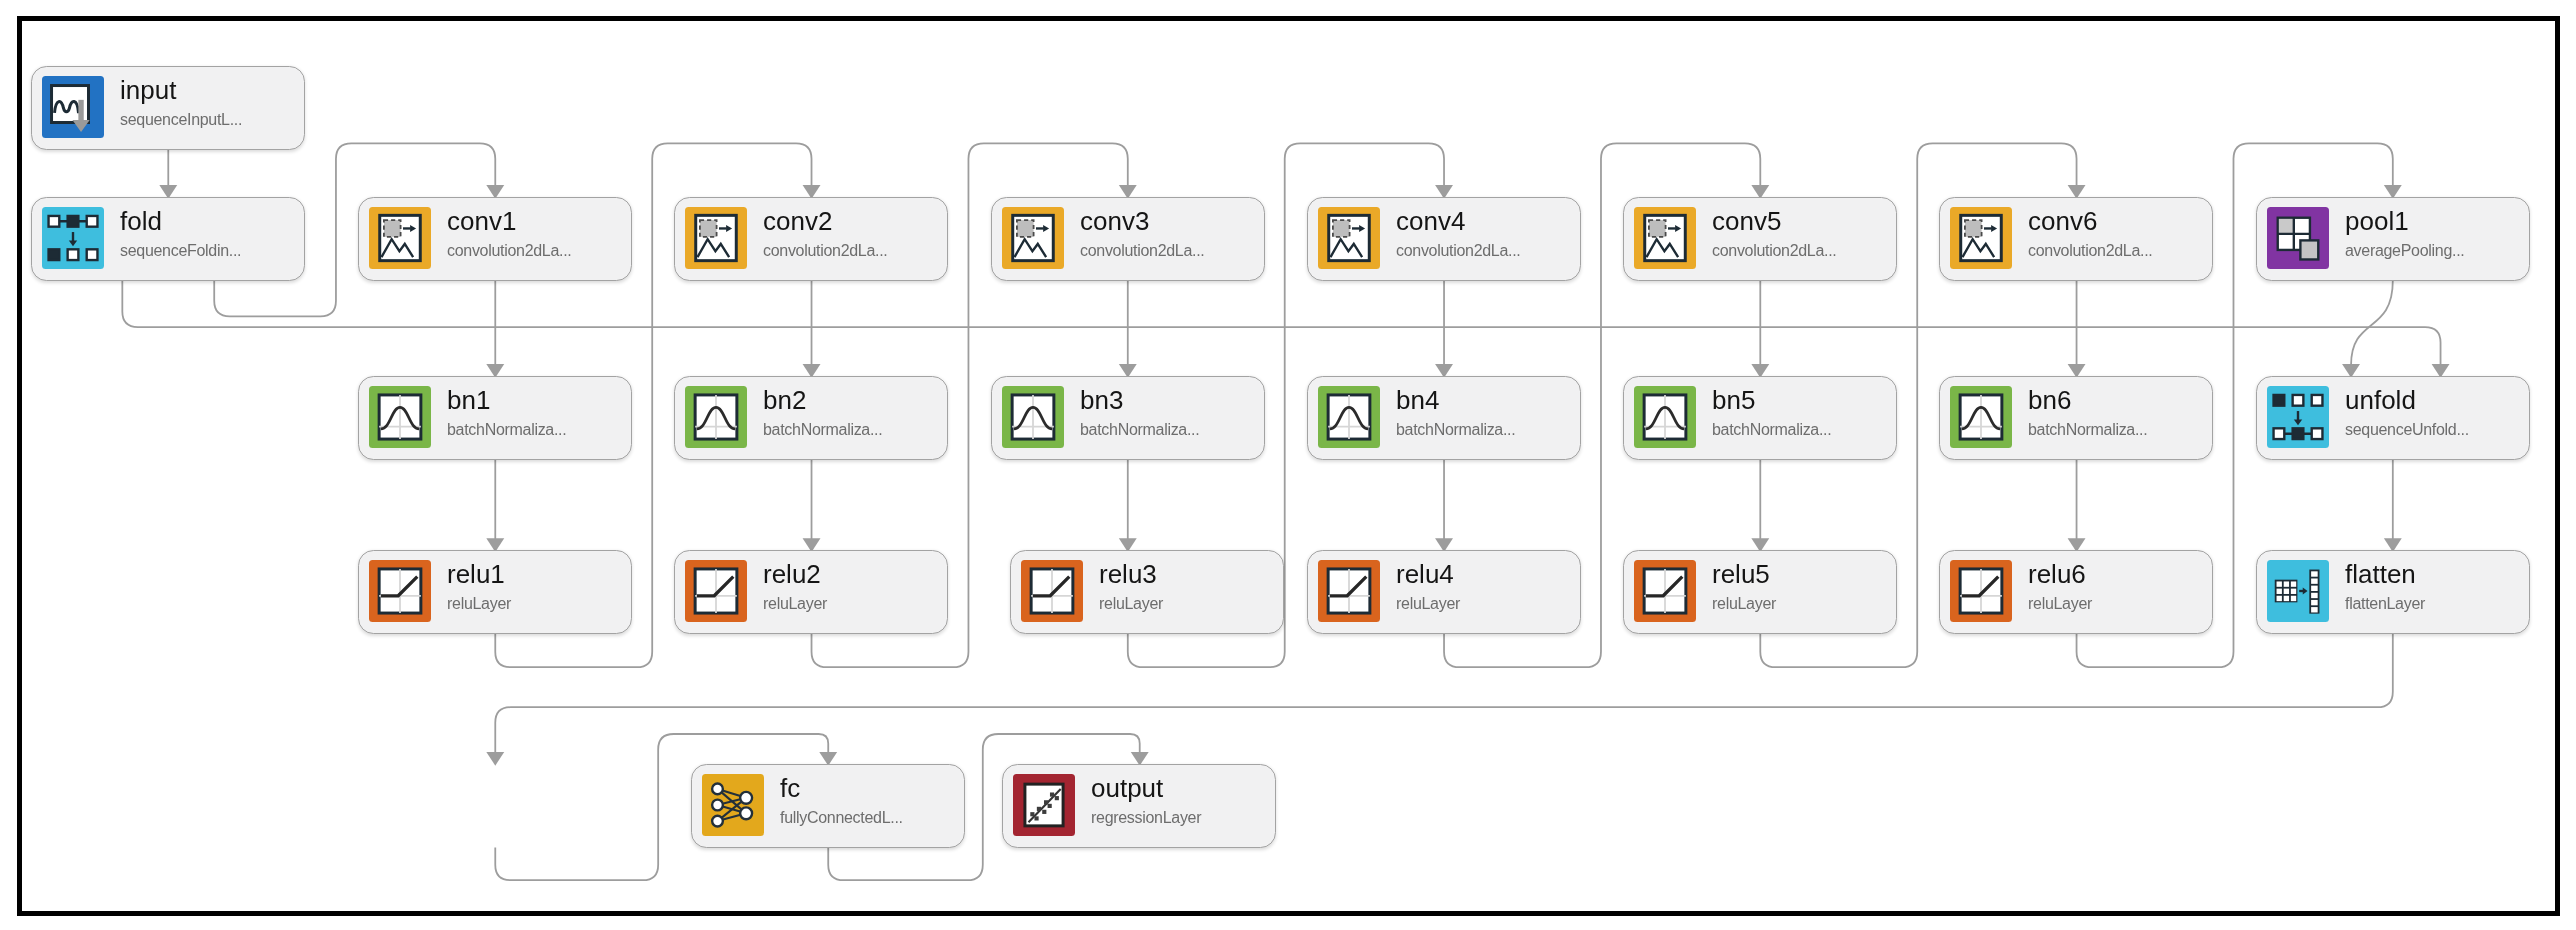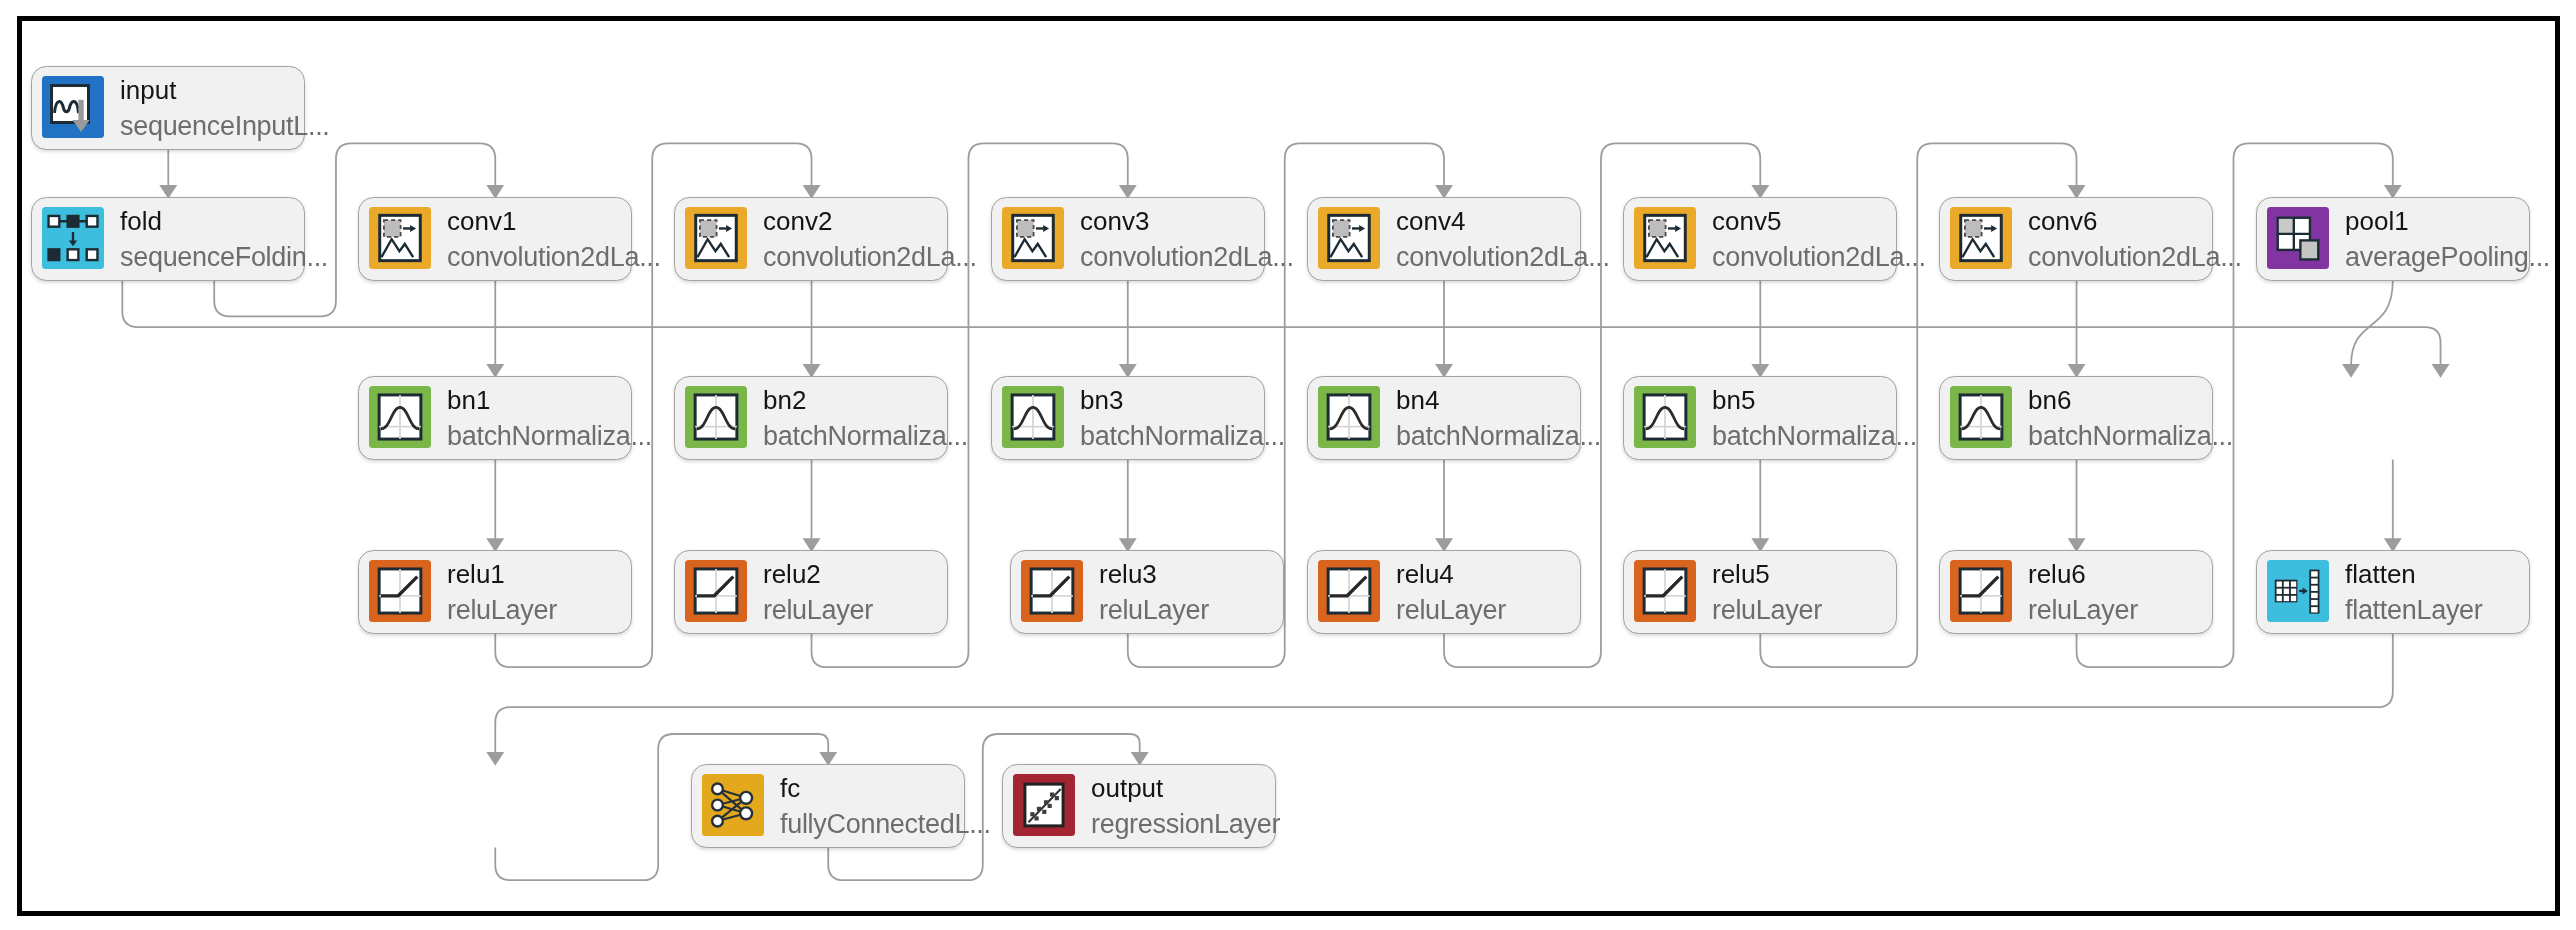--- a/index.html
+++ b/index.html
@@ -3,21 +3,21 @@
 <meta charset="utf-8">
 <style>
   html,body{margin:0;padding:0;background:#ffffff;}
   body{width:2576px;height:931px;position:relative;font-family:"Liberation Sans",sans-serif;overflow:hidden;}
   #frame{position:absolute;left:16.7px;top:15.5px;width:2543px;height:900px;border:5.4px solid #000;box-sizing:border-box;background:#fff;}
   #edges{position:absolute;left:0;top:0;width:2576px;height:931px;}
   .node{position:absolute;width:274px;height:84px;background:#f1f1f2;border:1.8px solid #a3a3a3;border-radius:15.5px;box-sizing:border-box;box-shadow:0 1.8px 3.6px rgba(0,0,0,0.14);}
   .icon{position:absolute;left:9.5px;top:9px;width:62px;height:62px;}
   .icon svg{width:62px;height:62px;display:block;}
   .ntitle{position:absolute;left:88px;top:8.4px;font-size:26px;color:#151515;white-space:nowrap;}
-  .nsub{position:absolute;left:88px;top:44px;font-size:27px;color:#6d6d6d;white-space:nowrap;letter-spacing:-0.3px;}
+  .nsub{position:absolute;left:88px;top:44px;font-size:16px;color:#6d6d6d;white-space:nowrap;letter-spacing:-0.3px;}
 </style>
 </head>
 <body>
 
 <div id="frame"></div>
 <svg id="edges" xmlns="http://www.w3.org/2000/svg" viewBox="0 0 4317 1560" width="2576" height="931">
     <path d="M 282,210 L 282,312" fill="none" stroke="#9d9d9d" stroke-width="3"></path>
     <polygon points="267,310 297,310 282,333" fill="#9d9d9d"></polygon>
     <path d="M 359,470 L 359,504 Q 359,530 385,530 L 537,530 Q 563,530 563,504 L 563,266 Q 563,240 589,240 L 804,240 Q 830,240 830,266 L 830,312" fill="none" stroke="#9d9d9d" stroke-width="3"></path>
     <polygon points="815,310 845,310 830,333" fill="#9d9d9d"></polygon>
@@ -271,20 +271,38 @@
           <rect width="104" height="104" rx="6" fill="#7ab648"></rect>
    <rect x="17" y="15" width="70" height="74" fill="#fff" stroke="#1d2b35" stroke-width="5"></rect>
    <line x1="52" y1="15" x2="52" y2="89" stroke="#d6d6d6" stroke-width="3"></line>
    <line x1="17" y1="68" x2="87" y2="68" stroke="#d6d6d6" stroke-width="3"></line>
    <path d="M20,72 C36,72 38,36 52,36 C66,36 68,72 84,72" fill="none" stroke="#2b2b2b" stroke-width="4.5"></path>
         </svg>
       </div>
       <div class="ntitle">bn6</div>
       <div class="nsub">batchNormaliza...</div>
     </div>
+    <div class="node" style="left: 2256px; top: 376px;">
+      <div class="icon">
+        <svg viewBox="0 0 104 104" xmlns="http://www.w3.org/2000/svg">
+          <rect width="104" height="104" rx="6" fill="#3ebede"></rect>
+   <rect x="11" y="15" width="18" height="18" fill="#1d2b35" stroke="#1d2b35" stroke-width="4"></rect>
+   <rect x="43" y="15" width="18" height="18" fill="#fff" stroke="#1d2b35" stroke-width="4"></rect>
+   <rect x="75" y="15" width="18" height="18" fill="#fff" stroke="#1d2b35" stroke-width="4"></rect>
+   <line x1="52" y1="42" x2="52" y2="57" stroke="#1d2b35" stroke-width="4"></line>
+   <polygon points="45,56 59,56 52,66" fill="#1d2b35"></polygon>
+   <line x1="20" y1="80" x2="84" y2="80" stroke="#1d2b35" stroke-width="4"></line>
+   <rect x="11" y="71" width="18" height="18" fill="#fff" stroke="#1d2b35" stroke-width="4"></rect>
+   <rect x="43" y="71" width="18" height="18" fill="#1d2b35" stroke="#1d2b35" stroke-width="4"></rect>
+   <rect x="75" y="71" width="18" height="18" fill="#fff" stroke="#1d2b35" stroke-width="4"></rect>
+        </svg>
+      </div>
+      <div class="ntitle">unfold</div>
+      <div class="nsub">sequenceUnfold...</div>
+    </div>
     <div class="node" style="left: 358px; top: 550px; text-decoration: underline;">
       <div class="icon">
         <svg viewBox="0 0 104 104" xmlns="http://www.w3.org/2000/svg">
           <rect width="104" height="104" rx="6" fill="#d9641e"></rect>
    <rect x="17" y="15" width="70" height="74" fill="#fff" stroke="#1d2b35" stroke-width="5"></rect>
    <line x1="52" y1="15" x2="52" y2="89" stroke="#d6d6d6" stroke-width="3"></line>
    <line x1="17" y1="60" x2="87" y2="60" stroke="#d6d6d6" stroke-width="3"></line>
    <path d="M20,60 L49,60 L81,28" fill="none" stroke="#262626" stroke-width="5.5"></path>
         </svg>
       </div>

